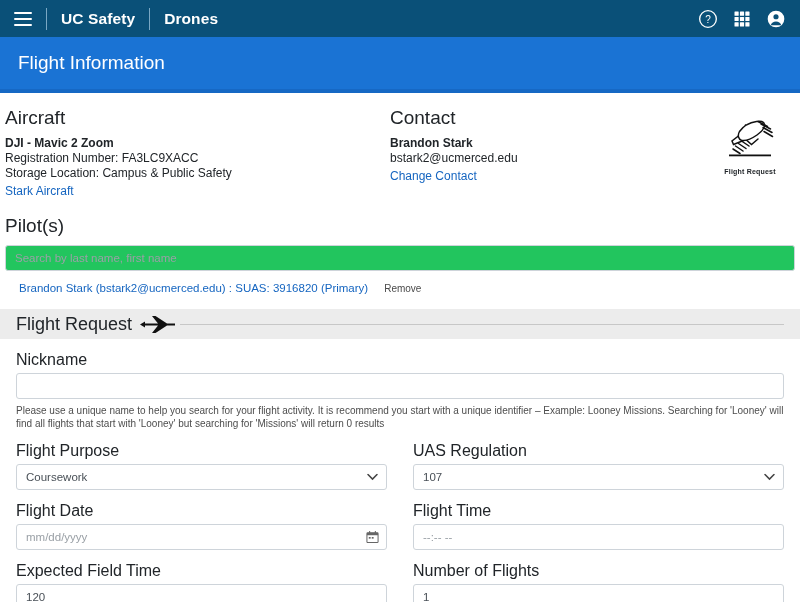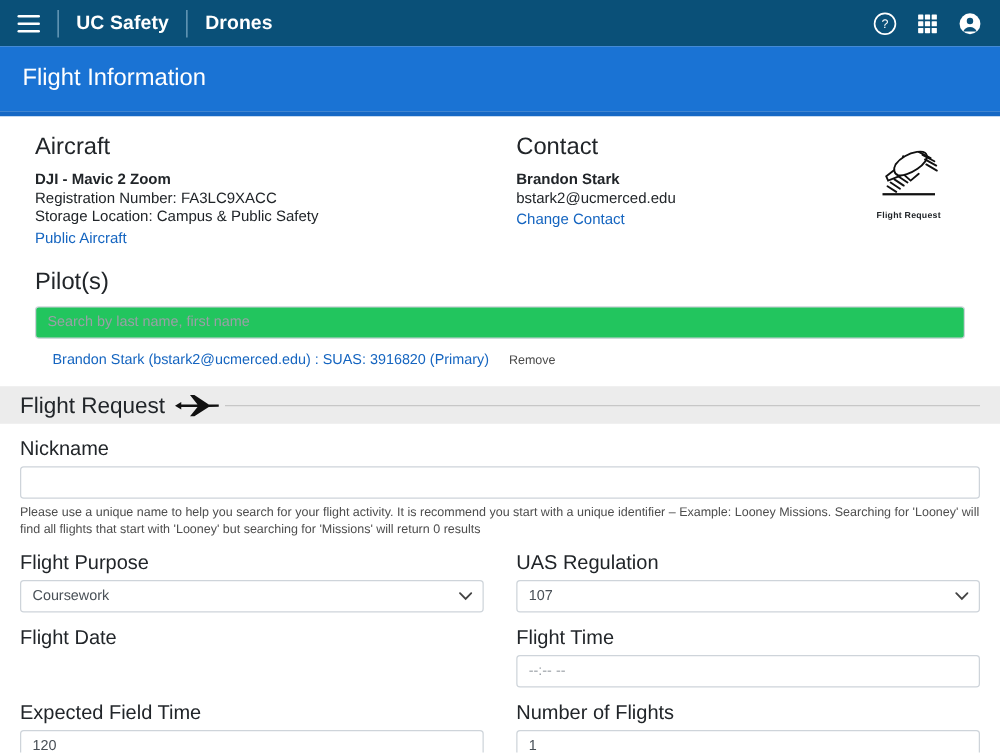--- a/index.html
+++ b/index.html
@@ -79,21 +79,21 @@
     color: #ffffff;
     font-size: 19px;
     font-weight: normal;
   }
   .banner-underline {
     height: 4px;
     background: #1668c4;
   }
 
   
-  .content { padding: 0 28px; }
+  .content { padding: 0 5px; }
 
   .cols {
     display: flex;
     padding-top: 14px;
   }
   .col-left { width: 385px; }
   .col-mid { flex: 1 1 auto; }
   .col-logo {
     width: 90px;
     display: flex;
@@ -302,21 +302,21 @@
 
 <div class="content">
 
   <div class="cols">
 
     <div class="col-left">
       <h2 class="section-h">Aircraft</h2>
       <div class="line bold">DJI - Mavic 2 Zoom</div>
       <div class="line">Registration Number: FA3LC9XACC</div>
       <div class="line">Storage Location: Campus &amp; Public Safety</div>
-      <a class="link">Public Aircraft</a>
+      <a class="link">Stark Aircraft</a>
     </div>
 
     <div class="col-mid">
       <h2 class="section-h">Contact</h2>
       <div class="line bold">Brandon Stark</div>
       <div class="line">bstark2@ucmerced.edu</div>
       <a class="link">Change Contact</a>
     </div>
 
     <div class="col-logo">
@@ -387,20 +387,31 @@
         <svg class="chevron" width="11" height="7" viewBox="0 0 11 7">
           <path d="M1 1 L5.5 5.6 L10 1" fill="none" stroke="#444" stroke-width="1.5" stroke-linecap="round"></path>
         </svg>
       </div>
     </div>
   </div>
 
   <div class="row">
     <div class="cell">
       <label class="field-label">Flight Date</label>
+      <div class="input-wrap">
+        <input class="input" type="text" placeholder="mm/dd/yyyy" style="">
+        <svg class="cal-icon" width="13" height="13" viewBox="0 0 14 14">
+          <rect x="1" y="2.5" width="12" height="10.5" rx="1" fill="none" stroke="#666" stroke-width="1.1"></rect>
+          <rect x="1" y="2.5" width="12" height="2.6" fill="#666"></rect>
+          <rect x="3.3" y="0.6" width="1.2" height="2.6" fill="#666"></rect>
+          <rect x="9.5" y="0.6" width="1.2" height="2.6" fill="#666"></rect>
+          <rect x="3" y="7" width="2" height="1.8" fill="#666"></rect>
+          <rect x="6.2" y="7" width="2" height="1.8" fill="#666"></rect>
+        </svg>
+      </div>
     </div>
     <div class="cell">
       <label class="field-label">Flight Time</label>
       <input class="input" type="text" placeholder="--:-- --" style="">
     </div>
   </div>
 
   <div class="row">
     <div class="cell">
       <label class="field-label">Expected Field Time</label>

